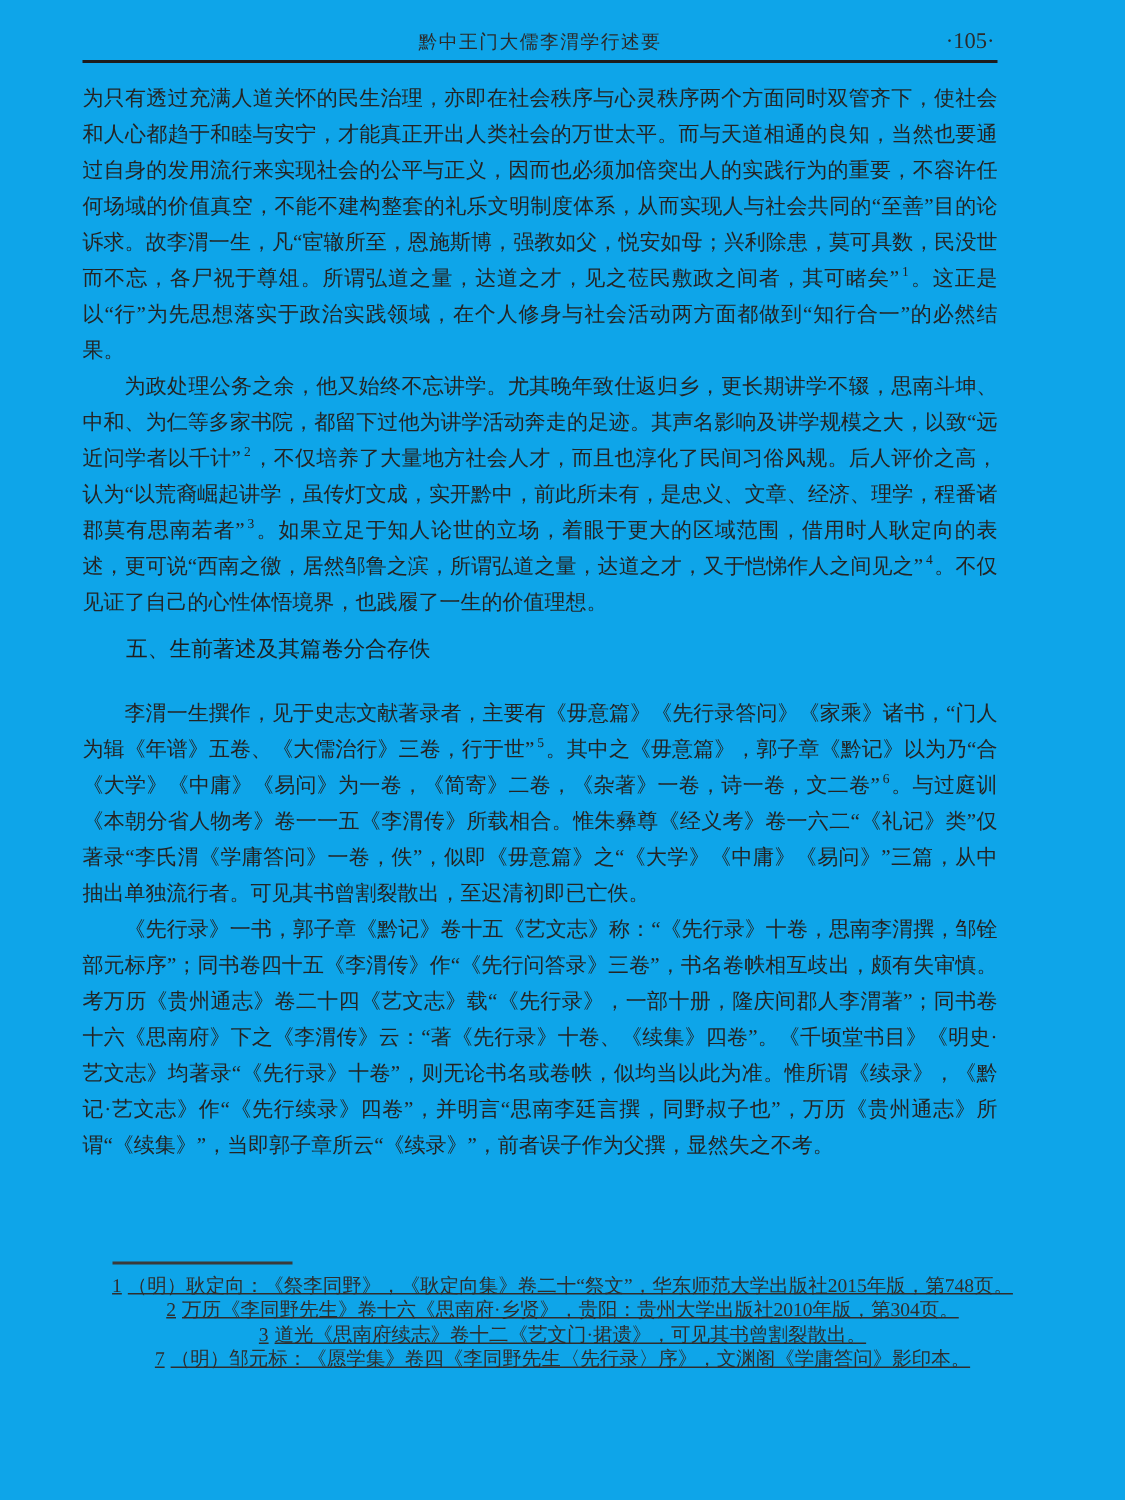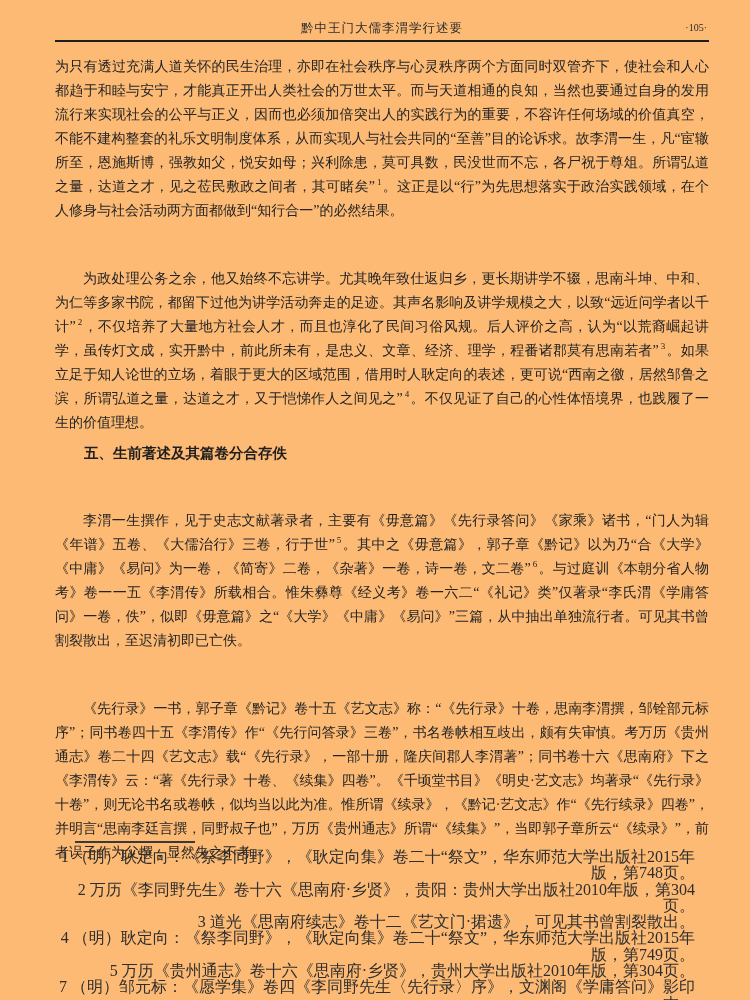--- a/index.html
+++ b/index.html
@@ -1,64 +1,64 @@
 <!DOCTYPE html>
 <html><head>
 <meta charset="utf-8">
 <style>
   * { margin: 0; padding: 0; box-sizing: border-box; }
   html, body { background: #f7f7f5; }
   .page {
     position: relative;
     width: 750px;
     height: 1000px;
-    background: #fdba74;
+    background: #0ea5e9;
     font-family: "Liberation Serif", "DejaVu Serif", serif;
     color: #262626;
-    padding: 20px 41px 0 55px;
+    padding: 20px 85px 0 55px;
     overflow: hidden;
   }
   .page-header {
     position: relative;
     height: 22px;
     border-bottom: 2.5px solid #1d1d1d;
     margin-bottom: 0;
   }
   .running-title {
     text-align: center;
     font-size: 12.5px;
     letter-spacing: 1px;
     color: #2b2b2b;
     line-height: 16px;
   }
   .page-number {
     position: absolute;
     right: 2px;
     top: 0;
-    font-size: 10px;
+    font-size: 15px;
     line-height: 16px;
     color: #2b2b2b;
   }
   .article-body {
     margin-top: 13px;
     font-size: 14px;
     line-height: 24px;
     text-align: justify;
     text-justify: inter-ideograph;
     color: #242424;
   }
   .para { margin: 0; }
-  .para.indent { text-indent: 2em; margin-top: 44px; }
+  .para.indent { text-indent: 2em; }
   .section-heading {
     font-family: "Liberation Sans", "DejaVu Sans", sans-serif;
     font-size: 14.5px;
-    font-weight: bold;
+    font-weight: normal;
     color: #1e1e1e;
     line-height: 24px;
-    margin: 6px 0 6px 0;
+    margin: 6px 0 20px 0;
     text-indent: 2em;
   }
   sup.fn-ref {
     font-size: 9px;
     line-height: 0;
     vertical-align: super;
     margin: 0 1px 0 2px;
   }
   .footnotes {
     position: absolute;
@@ -66,24 +66,25 @@
     right: 55px;
     top: 841px;
   }
   .fn-separator {
     width: 120px;
     margin-left: 20px;
     border-top: 2px solid #3a3a3a;
     margin-bottom: 6px;
   }
   .footnote {
-    font-size: 16px;
+    font-size: 13px;
     line-height: 16.3px;
     color: #2e2e2e;
-    text-align: right;
+    text-align: center;
+    text-decoration: underline;
   }
   .fn-num { margin-right: 4px; }
 </style>
 </head>
 <body>
 
 <div class="page">
   <header class="page-header">
     <div class="running-title">黔中王门大儒李渭学行述要</div>
     <div class="page-number">·105·</div>
@@ -96,18 +97,16 @@
       <p class="para indent">李渭一生撰作，见于史志文献著录者，主要有《毋意篇》《先行录答问》《家乘》诸书，“门人为辑《年谱》五卷、《大儒治行》三卷，行于世”<sup class="fn-ref">5</sup>。其中之《毋意篇》，郭子章《黔记》以为乃“合《大学》《中庸》《易问》为一卷，《简寄》二卷，《杂著》一卷，诗一卷，文二卷”<sup class="fn-ref">6</sup>。与过庭训《本朝分省人物考》卷一一五《李渭传》所载相合。惟朱彝尊《经义考》卷一六二“《礼记》类”仅著录“李氏渭《学庸答问》一卷，佚”，似即《毋意篇》之“《大学》《中庸》《易问》”三篇，从中抽出单独流行者。可见其书曾割裂散出，至迟清初即已亡佚。</p>
       <p class="para indent">《先行录》一书，郭子章《黔记》卷十五《艺文志》称：“《先行录》十卷，思南李渭撰，邹铨部元标序”；同书卷四十五《李渭传》作“《先行问答录》三卷”，书名卷帙相互歧出，颇有失审慎。考万历《贵州通志》卷二十四《艺文志》载“《先行录》，一部十册，隆庆间郡人李渭著”；同书卷十六《思南府》下之《李渭传》云：“著《先行录》十卷、《续集》四卷”。《千顷堂书目》《明史·艺文志》均著录“《先行录》十卷”，则无论书名或卷帙，似均当以此为准。惟所谓《续录》，《黔记·艺文志》作“《先行续录》四卷”，并明言“思南李廷言撰，同野叔子也”，万历《贵州通志》所谓“《续集》”，当即郭子章所云“《续录》”，前者误子作为父撰，显然失之不考。</p>
     </main>
 
   <footer class="footnotes">
     <div class="fn-separator"></div>
     <div id="footnote-list">
         <div class="footnote"><span class="fn-num">1</span><span>（明）耿定向：《祭李同野》，《耿定向集》卷二十“祭文”，华东师范大学出版社2015年版，第748页。</span></div>
         <div class="footnote"><span class="fn-num">2</span><span>万历《李同野先生》卷十六《思南府·乡贤》，贵阳：贵州大学出版社2010年版，第304页。</span></div>
         <div class="footnote"><span class="fn-num">3</span><span>道光《思南府续志》卷十二《艺文门·捃遗》，可见其书曾割裂散出。</span></div>
-        <div class="footnote"><span class="fn-num">4</span><span>（明）耿定向：《祭李同野》，《耿定向集》卷二十“祭文”，华东师范大学出版社2015年版，第749页。</span></div>
-        <div class="footnote"><span class="fn-num">5</span><span>万历《贵州通志》卷十六《思南府·乡贤》，贵州大学出版社2010年版，第304页。</span></div>
         <div class="footnote"><span class="fn-num">7</span><span>（明）邹元标：《愿学集》卷四《李同野先生〈先行录〉序》，文渊阁《学庸答问》影印本。</span></div>
       </div>
   </footer>
 </div>
 
 </body></html>

